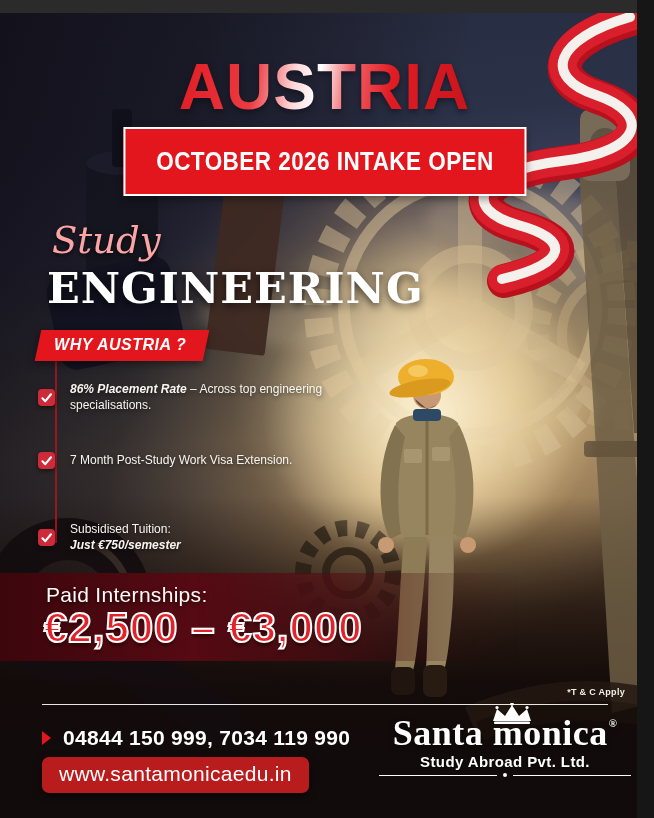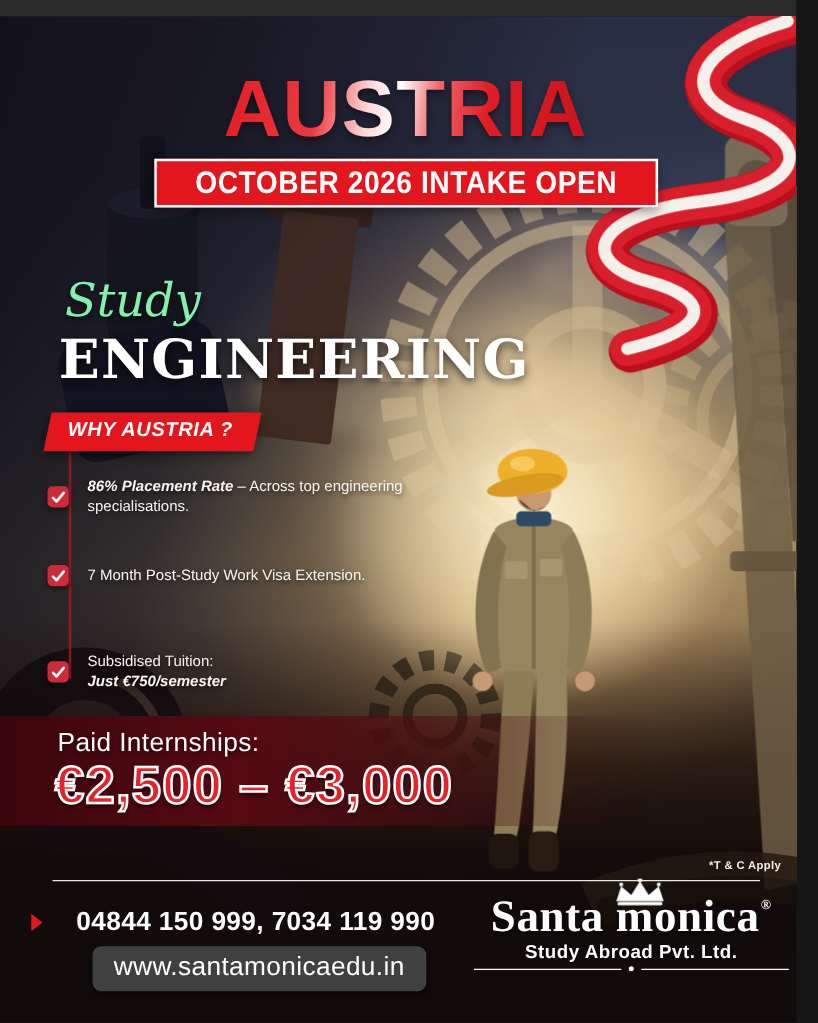--- a/index.html
+++ b/index.html
@@ -21,25 +21,25 @@
 
   
   .title{position:absolute;left:0;top:42px;width:100%;text-align:center;z-index:6;}
   .title span{
     font-size:64px;font-weight:800;letter-spacing:1px;line-height:1;
     background:linear-gradient(98deg,#e01c24 0%,#ec3a40 26%,#ffd9d9 40%,#ffffff 48%,#f0666b 58%,#e01c24 72%,#c8151c 100%);
     -webkit-background-clip:text;background-clip:text;color:transparent;
     filter:drop-shadow(0 3px 3px rgba(10,10,20,0.55));
   }
   .intake-badge{position:absolute;left:50%;transform:translateX(-50%);top:114px;z-index:6;
-    background:#e3161d;border:2px solid #ffffff;padding:3px 12px;box-shadow:0 3px 8px rgba(0,0,0,.4);}
+    background:#e3161d;border:2px solid #ffffff;padding:18px 12px;box-shadow:0 3px 8px rgba(0,0,0,.4);}
   .intake-badge span{display:inline-block;transform:scaleX(.9);transform-origin:center;
     color:#fff;font-size:25px;font-weight:700;letter-spacing:.5px;white-space:nowrap;}
 
-  .study{position:absolute;left:52px;top:206px;z-index:6;color:#86efac;
+  .study{position:absolute;left:52px;top:206px;z-index:6;color:#fca5a5;
     font-family:"DejaVu Serif",serif;font-style:italic;font-size:37px;
     text-shadow:0 2px 5px rgba(0,0,0,.6);}
   .program{position:absolute;left:47px;top:250px;z-index:6;color:#ffffff;
     font-family:"DejaVu Serif",serif;font-weight:700;font-size:43px;letter-spacing:1px;
     text-shadow:0 3px 8px rgba(0,0,0,.65);}
 
   .why-badge{position:absolute;left:38px;top:317px;z-index:6;background:#e3161d;
     transform:skewX(-12deg);padding:6px 20px 7px 16px;box-shadow:0 3px 8px rgba(0,0,0,.45);}
   .why-badge span{display:inline-block;transform:skewX(12deg);color:#fff;
     font-size:16px;font-weight:700;font-style:italic;letter-spacing:.5px;white-space:nowrap;}
@@ -65,26 +65,26 @@
   .amount{font-size:42px;font-weight:800;letter-spacing:1px;color:#e2232a;line-height:1;
     -webkit-text-stroke:2px #ffffff;text-shadow:0 4px 3px rgba(30,0,0,.55);white-space:nowrap;}
   .amount-suffix{font-size:24px;font-weight:600;color:#fdfcf9;line-height:1.2;
     text-shadow:0 2px 4px rgba(0,0,0,.6);white-space:nowrap;}
 
   .tnc{position:absolute;right:24px;top:674px;z-index:6;color:#f2efe9;font-size:9px;
     font-weight:700;letter-spacing:.3px;}
   .rule{position:absolute;left:42px;top:691px;width:566px;height:1px;z-index:6;
     background:rgba(255,255,255,0.9);}
 
-  .phone-row{position:absolute;left:25px;top:713px;z-index:6;display:flex;align-items:center;gap:27px;}
+  .phone-row{position:absolute;left:42px;top:713px;z-index:6;display:flex;align-items:center;gap:12px;}
   .arrow{width:0;height:0;border-top:7px solid transparent;border-bottom:7px solid transparent;
     border-left:9px solid #e3161d;}
   .phone{color:#ffffff;font-size:21px;font-weight:700;letter-spacing:.3px;white-space:nowrap;}
-  .site-pill{position:absolute;left:42px;top:744px;z-index:6;background:#404040;border-radius:7px;
-    padding:5px 17px 7px 17px;box-shadow:0 3px 8px rgba(0,0,0,.5);cursor:pointer;margin-left:32px;}
+  .site-pill{position:absolute;left:42px;top:744px;z-index:6;background:#b91c1c;border-radius:7px;
+    padding:5px 17px 7px 17px;box-shadow:0 3px 8px rgba(0,0,0,.5);cursor:pointer;}
   .site-pill span{color:#ffffff;font-size:21px;letter-spacing:.3px;white-space:nowrap;}
 
   .logo{position:absolute;right:18px;top:702px;width:252px;z-index:6;text-align:center;color:#fff;}
   .brand{position:relative;display:inline-block;font-family:"Liberation Serif",serif;
     font-weight:700;font-size:36px;line-height:1;letter-spacing:.5px;white-space:nowrap;
     text-shadow:0 2px 5px rgba(0,0,0,.6);text-align:right;}
   .brand .crown{position:absolute;left:53%;top:-20px;transform:translateX(-50%);}
   .brand sup{font-size:11px;vertical-align:18px;margin-left:1px;}
   .logo-sub{margin-top:2px;font-size:15px;font-weight:700;letter-spacing:.4px;white-space:nowrap;
     text-shadow:0 1px 3px rgba(0,0,0,.6);}

